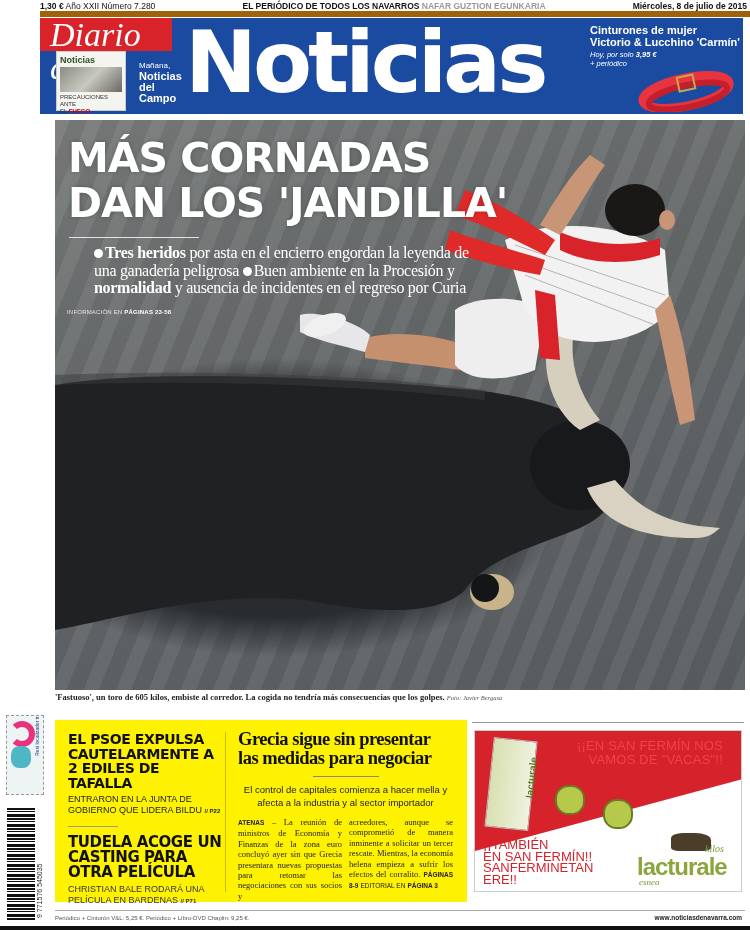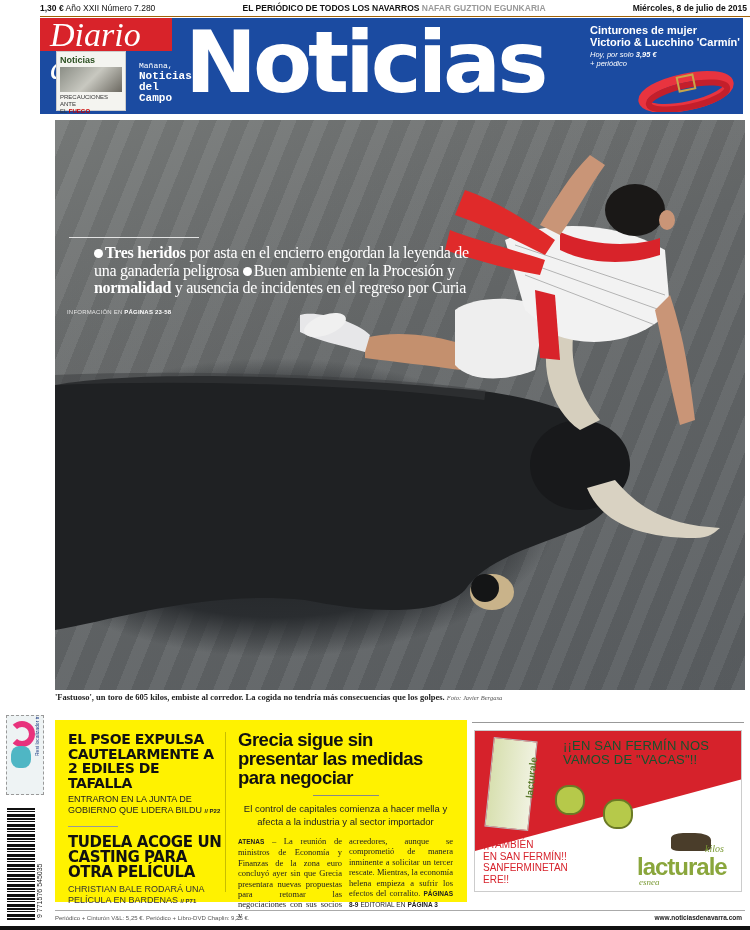--- a/index.html
+++ b/index.html
@@ -1,34 +1,34 @@
 <!DOCTYPE html>
 <html><head>
   <meta charset="utf-8">
   <style>
     * { box-sizing: border-box; margin: 0; padding: 0; }
     html, body { width: 750px; height: 930px; background: #ffffff; overflow: hidden; }
     body { position: relative; font-family: "Liberation Sans", sans-serif; color: #111; }
 
     
-    .topbar { position: absolute; left: 40px; top: 0; width: 710px; height: 17px; border-bottom: 1px solid #a16207;
+    .topbar { position: absolute; left: 40px; top: 0; width: 710px; height: 17px; border-bottom: 6px solid #a16207;
       font-size: 8.5px; display: flex; align-items: center; justify-content: space-between; padding: 0 3px 0 0; }
     .topbar b { font-weight: bold; }
     .topbar .muted { color: #999; font-weight: bold; }
 
     
     .masthead { position: absolute; left: 40px; top: 18px; width: 703px; height: 96px; background: #1b4ba1; overflow: hidden; }
     .diario { position: absolute; left: 0; top: 0; width: 132px; height: 33px; background: #d8232a;
       color: #fff; font-family: "Liberation Serif", serif; font-style: italic; font-size: 34px; line-height: 33px; padding-left: 10px; }
     .mini-cover { position: absolute; left: 16px; top: 33px; width: 70px; height: 60px; background: #f4f4f0; border: 1px solid #ccc; }
     .mini-cover .mc-title { position: absolute; left: 3px; top: 3px; font-size: 9px; font-weight: bold; color: #2a4f20; }
     .mini-cover .mc-img { position: absolute; left: 3px; top: 15px; width: 62px; height: 25px; background: linear-gradient(135deg,#8b8e86,#c8c8c0,#6b6860); }
     .mini-cover .mc-head { position: absolute; left: 3px; top: 42px; font-size: 6px; color: #333; line-height: 7px; }
     .mini-cover .mc-head b { color: #c00; }
-    .manana { position: absolute; left: 99px; top: 43px; color: #fff; font-size: 8px; line-height: 10px; font-family: Liberation Mono, monospace; }
+    .manana { position: absolute; left: 99px; top: 43px; color: #fff; font-size: 8px; line-height: 10px; }
     .manana b { display: block; font-size: 11px; line-height: 11px; font-weight: bold; }
     .logo { position: absolute; left: 145px; top: -6px; color: #fff; font-family: "DejaVu Sans", sans-serif; font-weight: bold;
       font-size: 86px; letter-spacing: -4px; line-height: 100px; }
     .promo { position: absolute; left: 550px; top: 6px; width: 150px; color: #fff; }
     .promo .p-title { font-size: 11px; font-weight: bold; line-height: 12px; }
     .promo .p-sub { font-size: 7.5px; line-height: 9px; margin-top: 2px; font-style: italic; }
     .belt { position: absolute; left: 598px; top: 52px; width: 96px; height: 42px; }
 
     
     .hero { position: absolute; left: 55px; top: 120px; width: 690px; height: 570px; overflow: hidden;
@@ -62,36 +62,36 @@
 
     
     .yellow { position: absolute; left: 55px; top: 720px; width: 412px; height: 182px; background: #fff200; }
     .ycol1 { position: absolute; left: 13px; top: 12px; width: 155px; }
     .yh { font-family: "DejaVu Sans", sans-serif; font-weight: bold; font-size: 14px; line-height: 14.5px; letter-spacing: -0.4px; color: #111; }
     .ysub { font-size: 9px; line-height: 11px; color: #222; margin-top: 4px; }
     .ysub b { font-size: 6px; }
     .ysep { width: 50px; height: 1px; background: #999; margin: 9px 0 8px; }
     .yvsep { position: absolute; left: 170px; top: 12px; width: 1px; height: 160px; background: #c8be00; }
     .ycol2 { position: absolute; left: 183px; top: 10px; width: 215px; }
-    .y2h { font-family: Liberation Sans, sans-serif; font-weight: bold; font-size: 18.5px; line-height: 19px; letter-spacing: -0.5px; color: #111; }
+    .y2h { font-family: Liberation Serif, serif; font-weight: bold; font-size: 18.5px; line-height: 19px; letter-spacing: -0.5px; color: #111; }
     .y2rule { width: 66px; height: 1px; background: #888; margin: 8px auto 6px; }
     .y2sub { font-size: 9.5px; line-height: 13px; text-align: center; color: #222; }
     .y2body { display: flex; gap: 7px; margin-top: 8px; font-family: "Liberation Serif", serif; font-size: 8.5px; line-height: 10.4px; color: #222; text-align: justify; }
     .y2body > div { flex: 1; }
     .y2body b { font-family: "Liberation Sans", sans-serif; font-size: 6.5px; }
 
     
     .ad-top { position: absolute; left: 472px; top: 722px; width: 272px; height: 1px; background: #999; }
     .ad { position: absolute; left: 474px; top: 730px; width: 268px; height: 162px; background: #fff; border: 1px solid #ccc; overflow: hidden; }
     .ad .red { position: absolute; left: 0; top: 0; width: 268px; height: 120px; background: #d6222b; clip-path: polygon(0 0, 100% 0, 100% 40%, 0 100%); }
     .ad .carton { position: absolute; left: 14px; top: 8px; width: 44px; height: 90px; background: linear-gradient(90deg,#d8e0b0,#f0f2e0); border: 1px solid #bbb; transform: rotate(6deg); }
     .ad .carton span { position: absolute; left: 20px; top: 30px; transform: rotate(-90deg); font-size: 10px; color: #5a7a2a; font-weight: bold; }
-    .ad .t1 { position: absolute; left: 88px; top: 8px; color: #14532d; font-size: 13px; line-height: 14px; text-align: left; width: 160px; letter-spacing: 0.2px; }
+    .ad .t1 { position: absolute; left: 88px; top: 8px; color: #ef4444; font-size: 13px; line-height: 14px; text-align: right; width: 160px; letter-spacing: 0.2px; }
     .ad .cow { position: absolute; width: 30px; height: 30px; background: #b6c94a; border-radius: 45%; border: 2px solid #6b7a25; }
-    .ad .t2 { position: absolute; left: 8px; top: 108px; color: #d6222b; font-size: 10px; line-height: 11.5px; }
+    .ad .t2 { position: absolute; left: 8px; top: 108px; color: #d6222b; font-size: 13px; line-height: 11.5px; }
     .ad .brand { position: absolute; left: 162px; top: 122px; color: #8aa63c; font-size: 24px; font-weight: bold; letter-spacing: -1px; }
     .ad .leche { position: absolute; left: 230px; top: 112px; color: #7a9a34; font-family: "Liberation Serif", serif; font-style: italic; font-size: 10px; }
     .ad .esnea { position: absolute; left: 164px; top: 146px; color: #7a9a34; font-family: "Liberation Serif", serif; font-style: italic; font-size: 9px; }
     .ad .bull { position: absolute; left: 196px; top: 102px; width: 40px; height: 18px; background: #4a3d2a; border-radius: 30% 40% 20% 20%; }
 
     .footer-rule { position: absolute; left: 55px; top: 910px; width: 690px; height: 1px; background: #aaa; }
     .footer-left { position: absolute; left: 55px; top: 915px; font-size: 6px; color: #555; }
     .footer-right { position: absolute; right: 8px; top: 914px; font-size: 6.5px; font-weight: bold; color: #222; }
     .bottom-bar { position: absolute; left: 0; top: 926px; width: 750px; height: 4px; background: #111; }
   </style>
@@ -172,20 +172,24 @@
     <path d="M395 110 C 420 120, 460 130, 490 140 L 485 155 C 455 150, 420 140, 390 130 Z" fill="#e02a2a"></path>
     <path d="M505 112 C 535 125, 575 128, 605 118 L 605 135 C 575 145, 535 145, 505 130 Z" fill="#d8232a"></path>
 
     <path d="M485 105 C 500 80, 515 55, 535 35 L 550 45 C 535 65, 520 95, 505 115 Z" fill="#c99577"></path>
     <path d="M615 175 C 630 220, 635 260, 640 300 L 625 305 C 615 265, 608 225, 600 190 Z" fill="#c99577"></path>
 
     <ellipse cx="580" cy="90" rx="30" ry="26" fill="#1a1817"></ellipse>
     <ellipse cx="612" cy="100" rx="8" ry="10" fill="#c99577"></ellipse>
   </svg>
 
+  <div class="headline">
+    <div>MÁS CORNADAS</div>
+    <div>DAN LOS 'JANDILLA'</div>
+  </div>
   <div class="hr-rule"></div>
   <div class="deck">
     <span class="dot"></span><b>Tres heridos</b><span> por asta en el encierro engordan la leyenda de una ganadería peligrosa </span><span class="dot"></span><span>Buen ambiente en la Procesión y </span><b>normalidad</b><span> y ausencia de incidentes en el regreso por Curia</span>
   </div>
   <div class="info">
     <span>INFORMACIÓN EN</span> <b>PÁGINAS 23-58</b>
   </div>
 </div>
 
 <div class="caption">

